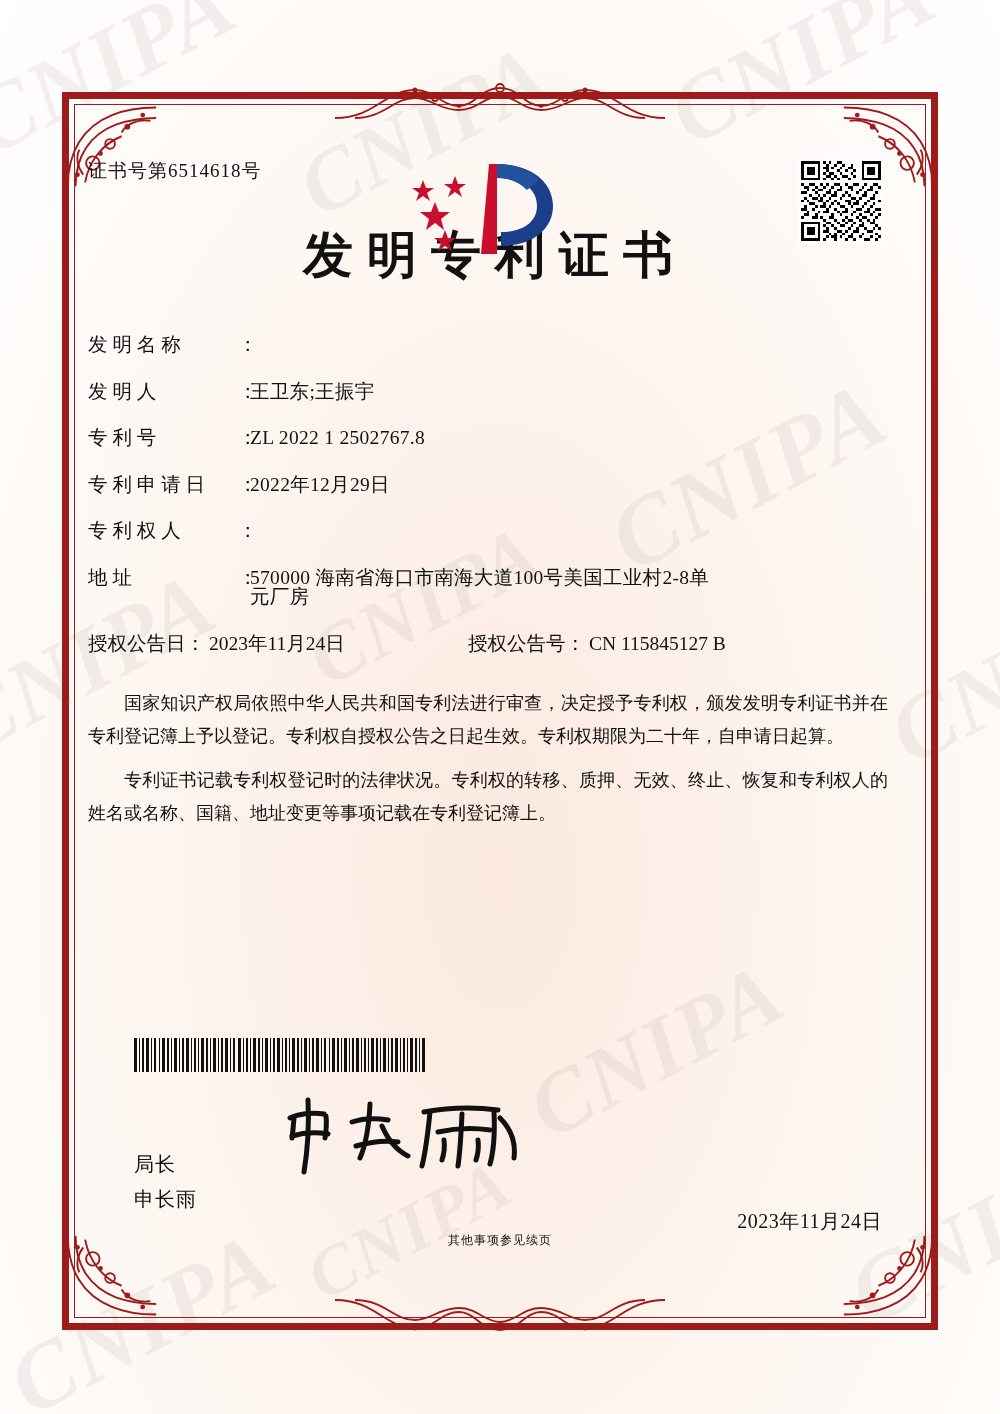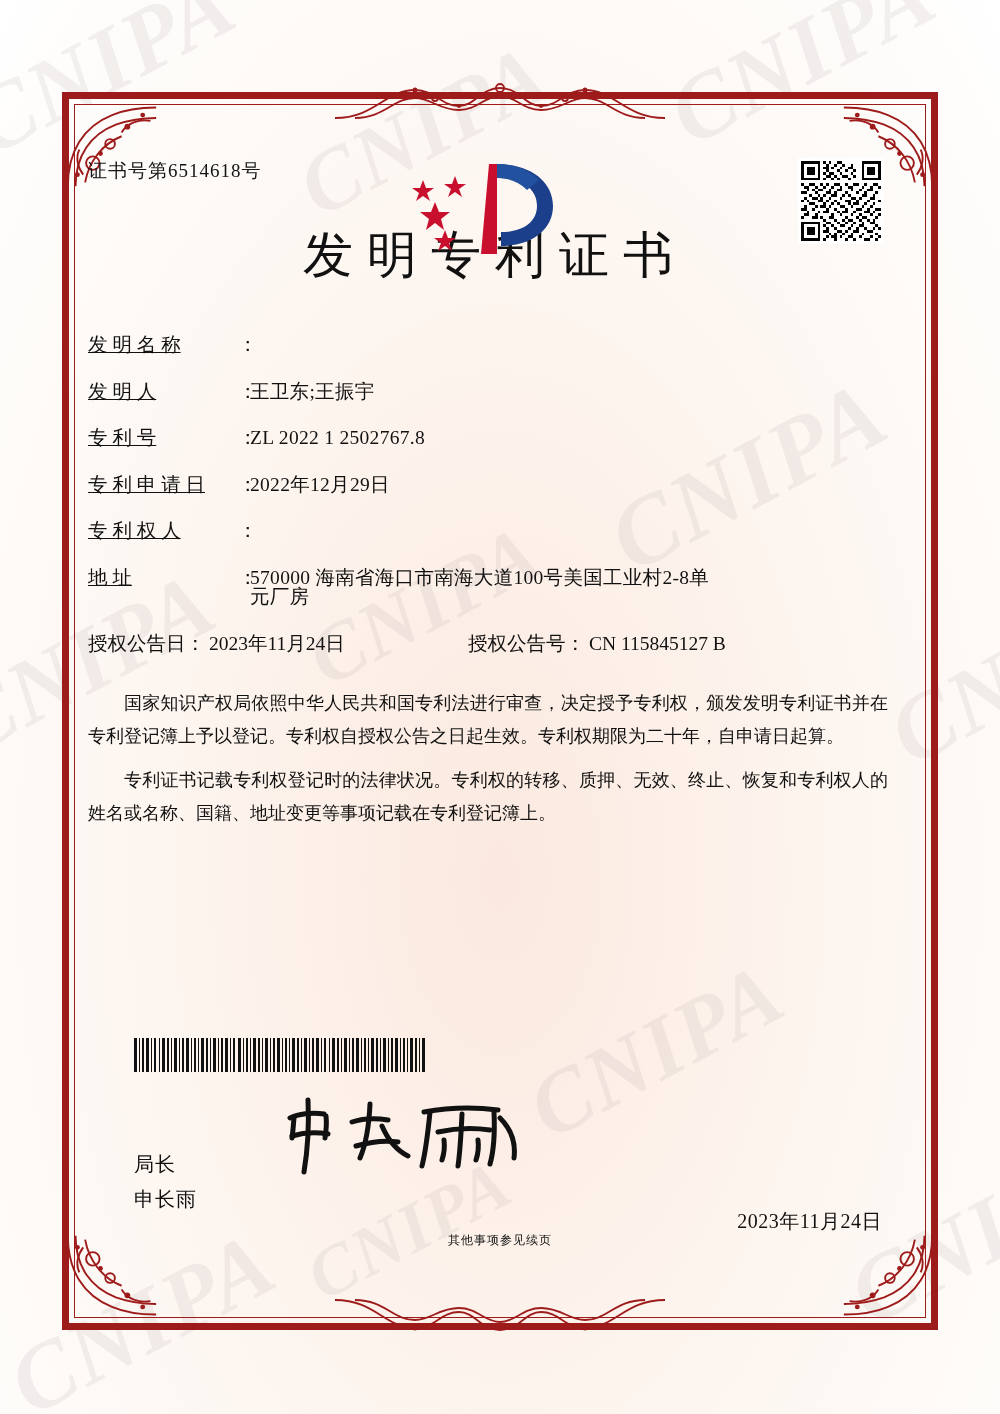--- a/index.html
+++ b/index.html
@@ -129,21 +129,21 @@
     transform: translateX(-50%);
     width: 190px;
     height: 120px;
   }
   .logo svg { width: 100%; height: 100%; display: block; }
 
   .title {
     text-align: center;
     font-family: "Liberation Serif", "DejaVu Serif", serif;
     font-size: 50px;
-    font-weight: normal;
+    font-weight: bold;
     color: #111;
     letter-spacing: 14px;
     margin: 38px 0 0 0;
     padding-left: 14px;
   }
 
   .fields {
     margin-top: 46px;
     font-size: 19.5px;
     color: #111;
@@ -152,21 +152,20 @@
   .field-row {
     display: flex;
     align-items: flex-start;
     margin-bottom: 27px;
   }
   .f-label {
     width: 150px;
     flex: 0 0 150px;
     letter-spacing: 0px;
     white-space: nowrap;
-    text-decoration: underline;
   }
   .f-colon {
     width: 12px;
     flex: 0 0 12px;
   }
   .f-value {
     flex: 1 1 auto;
     letter-spacing: 0.3px;
   }
   .f-value .line2 {

